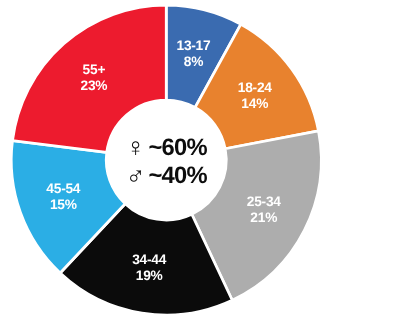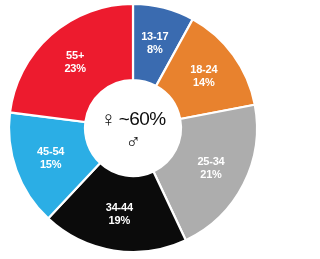--- a/index.html
+++ b/index.html
@@ -72,21 +72,21 @@
   }
   .gender-glyph {
     font-size: 21px;
     font-weight: bold;
     line-height: 1;
     display: inline-block;
     transform: translateY(0px);
   }
   .center-value {
     font-size: 19px;
-    font-weight: normal;
+    font-weight: bold;
     line-height: 1;
   }
 </style>
 </head>
 <body>
 
 <div id="chart-root">
 
   <svg id="donut-svg" viewBox="0 0 270 259">
     <g id="slices-group">
@@ -126,16 +126,17 @@
       </g>
   </svg>
 
   <div id="center-text">
     <div class="center-row">
       <span class="gender-glyph">♀</span>
       <span class="center-value">~60%</span>
     </div>
     <div class="center-row">
       <span class="gender-glyph">♂</span>
+      <span class="center-value">~40%</span>
     </div>
   </div>
 
 </div>
 
 </body></html>

